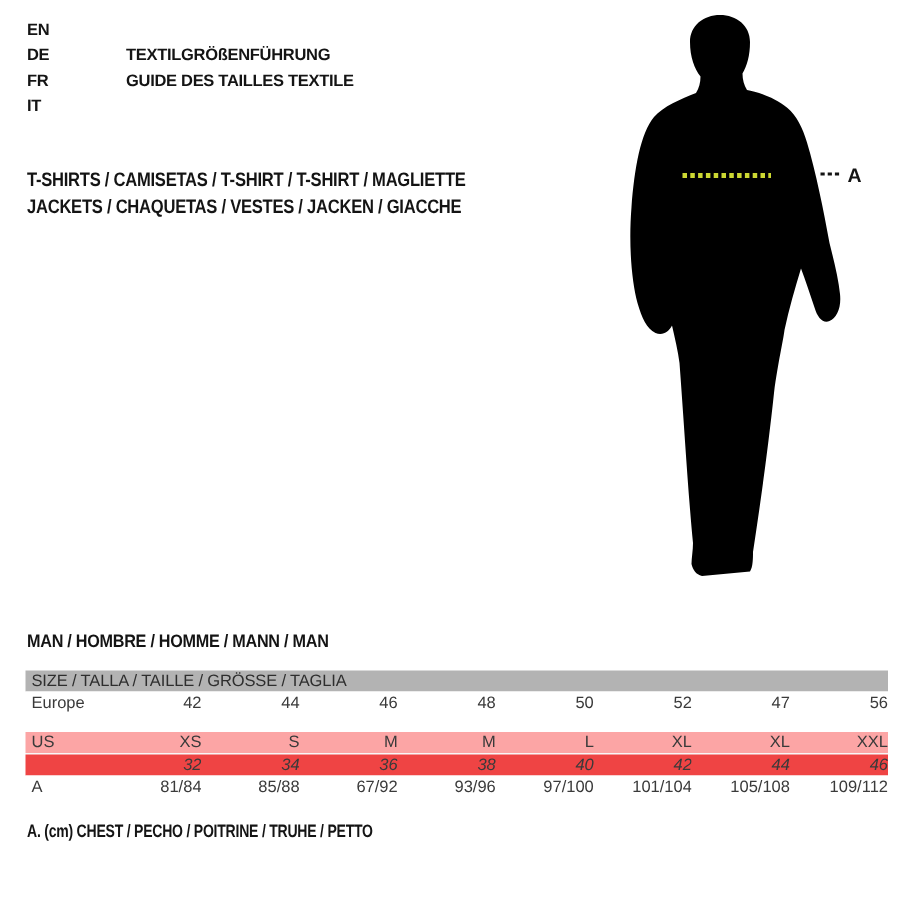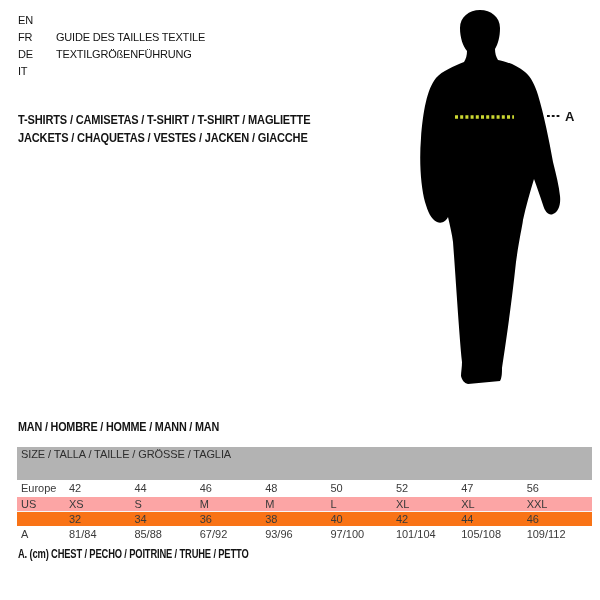--- a/index.html
+++ b/index.html
@@ -6,21 +6,21 @@
   body{
     width:600px;height:600px;position:relative;overflow:hidden;
     background:#ffffff;color:#141414;
     font-family:"Liberation Sans", sans-serif;
   }
   .abs{position:absolute;}
 
   
   .lang-block{left:18px;top:12px;}
   .lang-row{display:flex;height:17px;line-height:17px;
-    font-size:11px;font-weight:normal;letter-spacing:-0.2px;}
+    font-size:11px;font-weight:bold;letter-spacing:-0.2px;gap:28px;}
   .lang-code{width:38px;}
 
   
   .garment-block{left:18px;top:111px;font-size:13px;font-weight:bold;
     line-height:18px;white-space:nowrap;letter-spacing:-0.2px;
     transform:scaleX(0.85);transform-origin:0 0;}
 
   
   .section-title{left:18px;top:420px;font-size:12px;font-weight:bold;
     white-space:nowrap;letter-spacing:-0.2px;
@@ -31,45 +31,45 @@
     white-space:nowrap;letter-spacing:-0.2px;
     transform:scaleX(0.78);transform-origin:0 0;}
 
   
   .figure-wrap{left:410px;top:0;width:170px;height:392px;}
   .figure-wrap svg{display:block;}
   .measure-a{font-family:"Liberation Sans",sans-serif;font-size:13px;font-weight:bold;}
 
   
   .size-table{left:17px;top:447px;width:575px;font-size:11px;color:#3a3a3a;}
-  .table-head{height:33px;line-height:15px;background:#b3b3b3;color:#2e2e2e;
+  .table-head{height:14px;line-height:15px;background:#b3b3b3;color:#2e2e2e;
     padding-left:4px;letter-spacing:-0.1px;}
   .trow{display:grid;grid-template-columns:52px repeat(8,1fr);}
-  .trow .cell{text-align:left;overflow:hidden;}
+  .trow .cell{text-align:right;overflow:hidden;}
   .trow .lbl{text-align:left;padding-left:4px;}
-  .r-eu{height:17px;line-height:17px;background:#ffffff;}
+  .r-eu{height:27px;line-height:17px;background:#ffffff;}
   .r-us{height:14px;line-height:14px;background:#fca5a5;}
   .r-sep{height:1px;background:#f7f7f7;}
-  .r-alt{height:14px;line-height:14px;background:#f97316;}
+  .r-alt{height:14px;line-height:14px;background:#ef4444;font-style:italic;}
   .r-a{height:16px;line-height:16px;background:#ffffff;}
 </style>
 </head>
 <body>
 
 <div class="abs lang-block">
   <div class="lang-row">
     <span class="lang-code">EN</span>
   </div>
   <div class="lang-row">
+    <span class="lang-code">DE</span>
+    <span>TEXTILGRÖßENFÜHRUNG</span>
+  </div>
+  <div class="lang-row">
     <span class="lang-code">FR</span>
     <span>GUIDE DES TAILLES TEXTILE</span>
-  </div>
-  <div class="lang-row">
-    <span class="lang-code">DE</span>
-    <span>TEXTILGRÖßENFÜHRUNG</span>
   </div>
   <div class="lang-row">
     <span class="lang-code">IT</span>
   </div>
 </div>
 
 <div class="abs garment-block">
   <div>T-SHIRTS / CAMISETAS / T-SHIRT / T-SHIRT / MAGLIETTE</div>
   <div>JACKETS / CHAQUETAS / VESTES / JACKEN / GIACCHE</div>
 </div>

